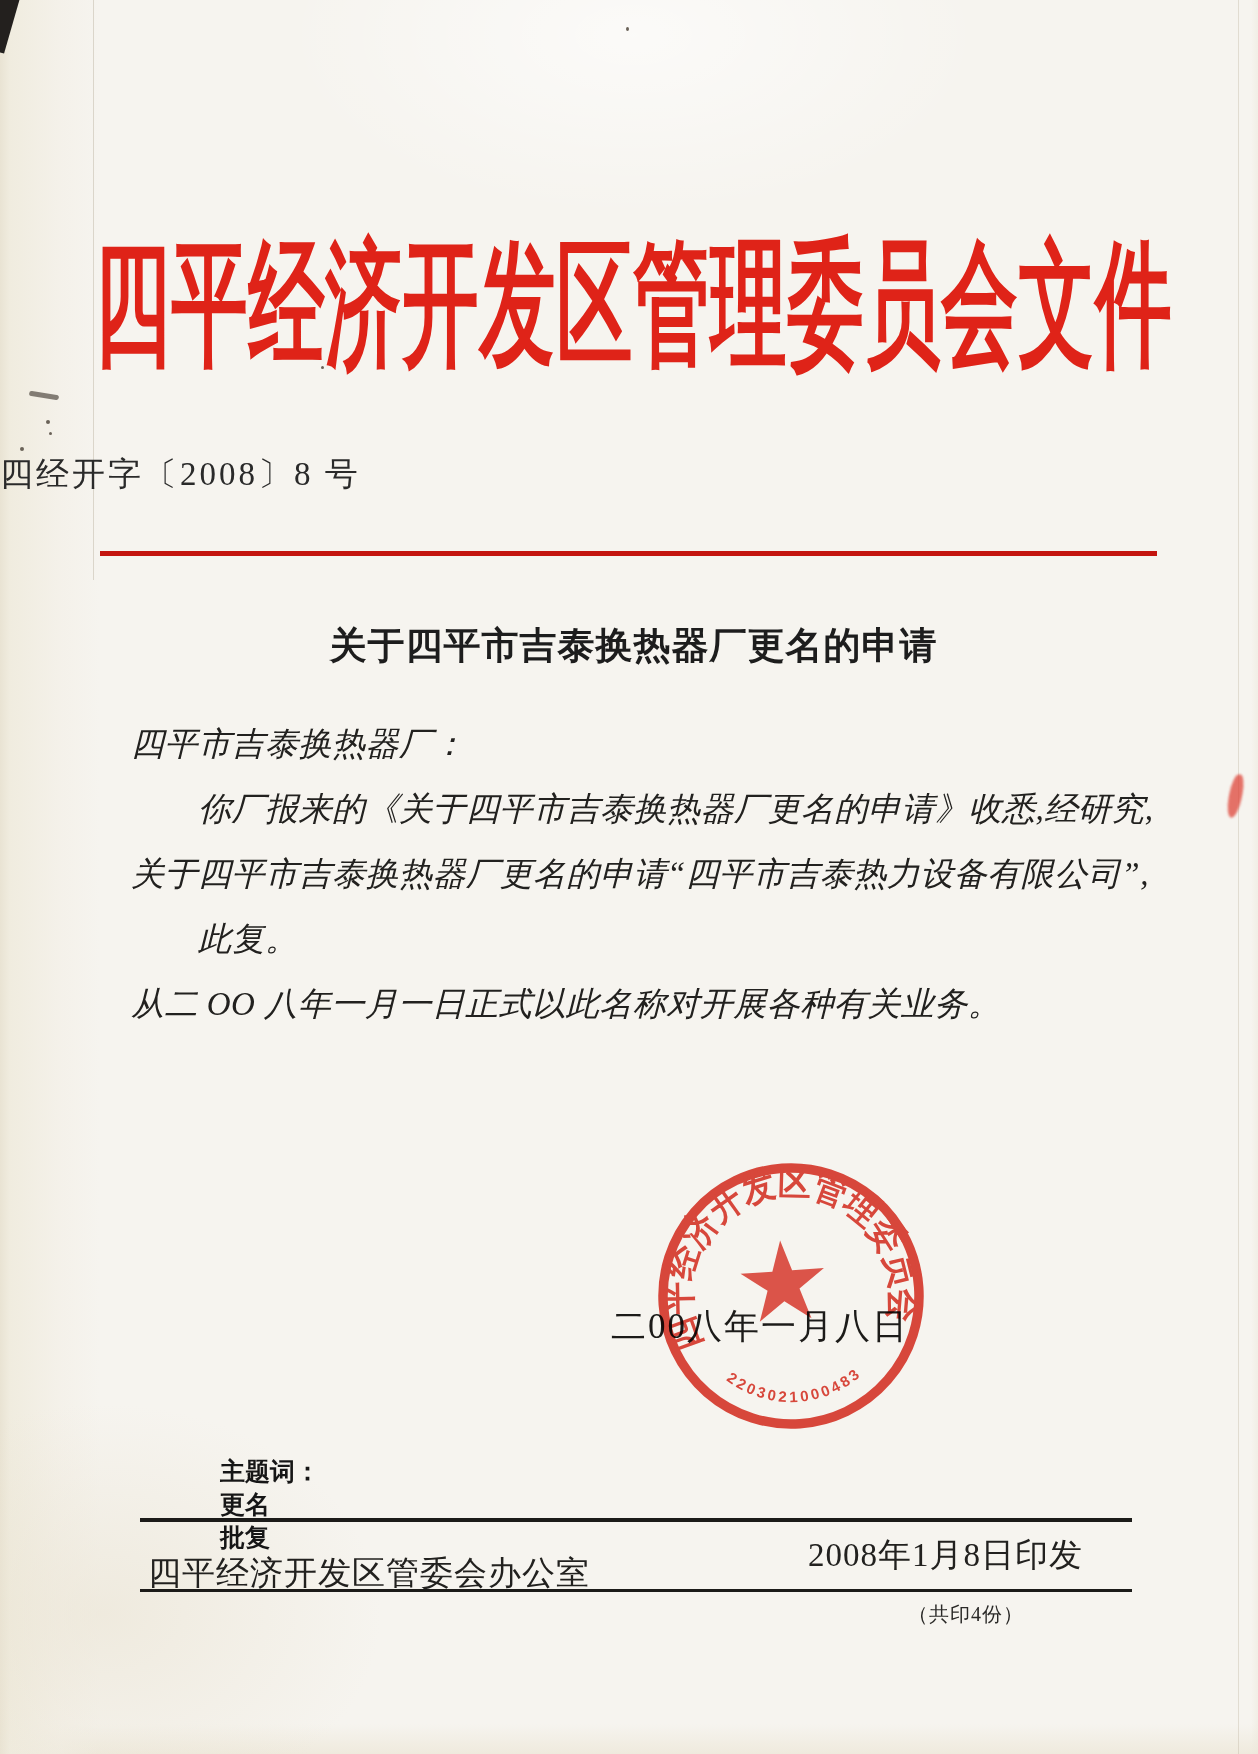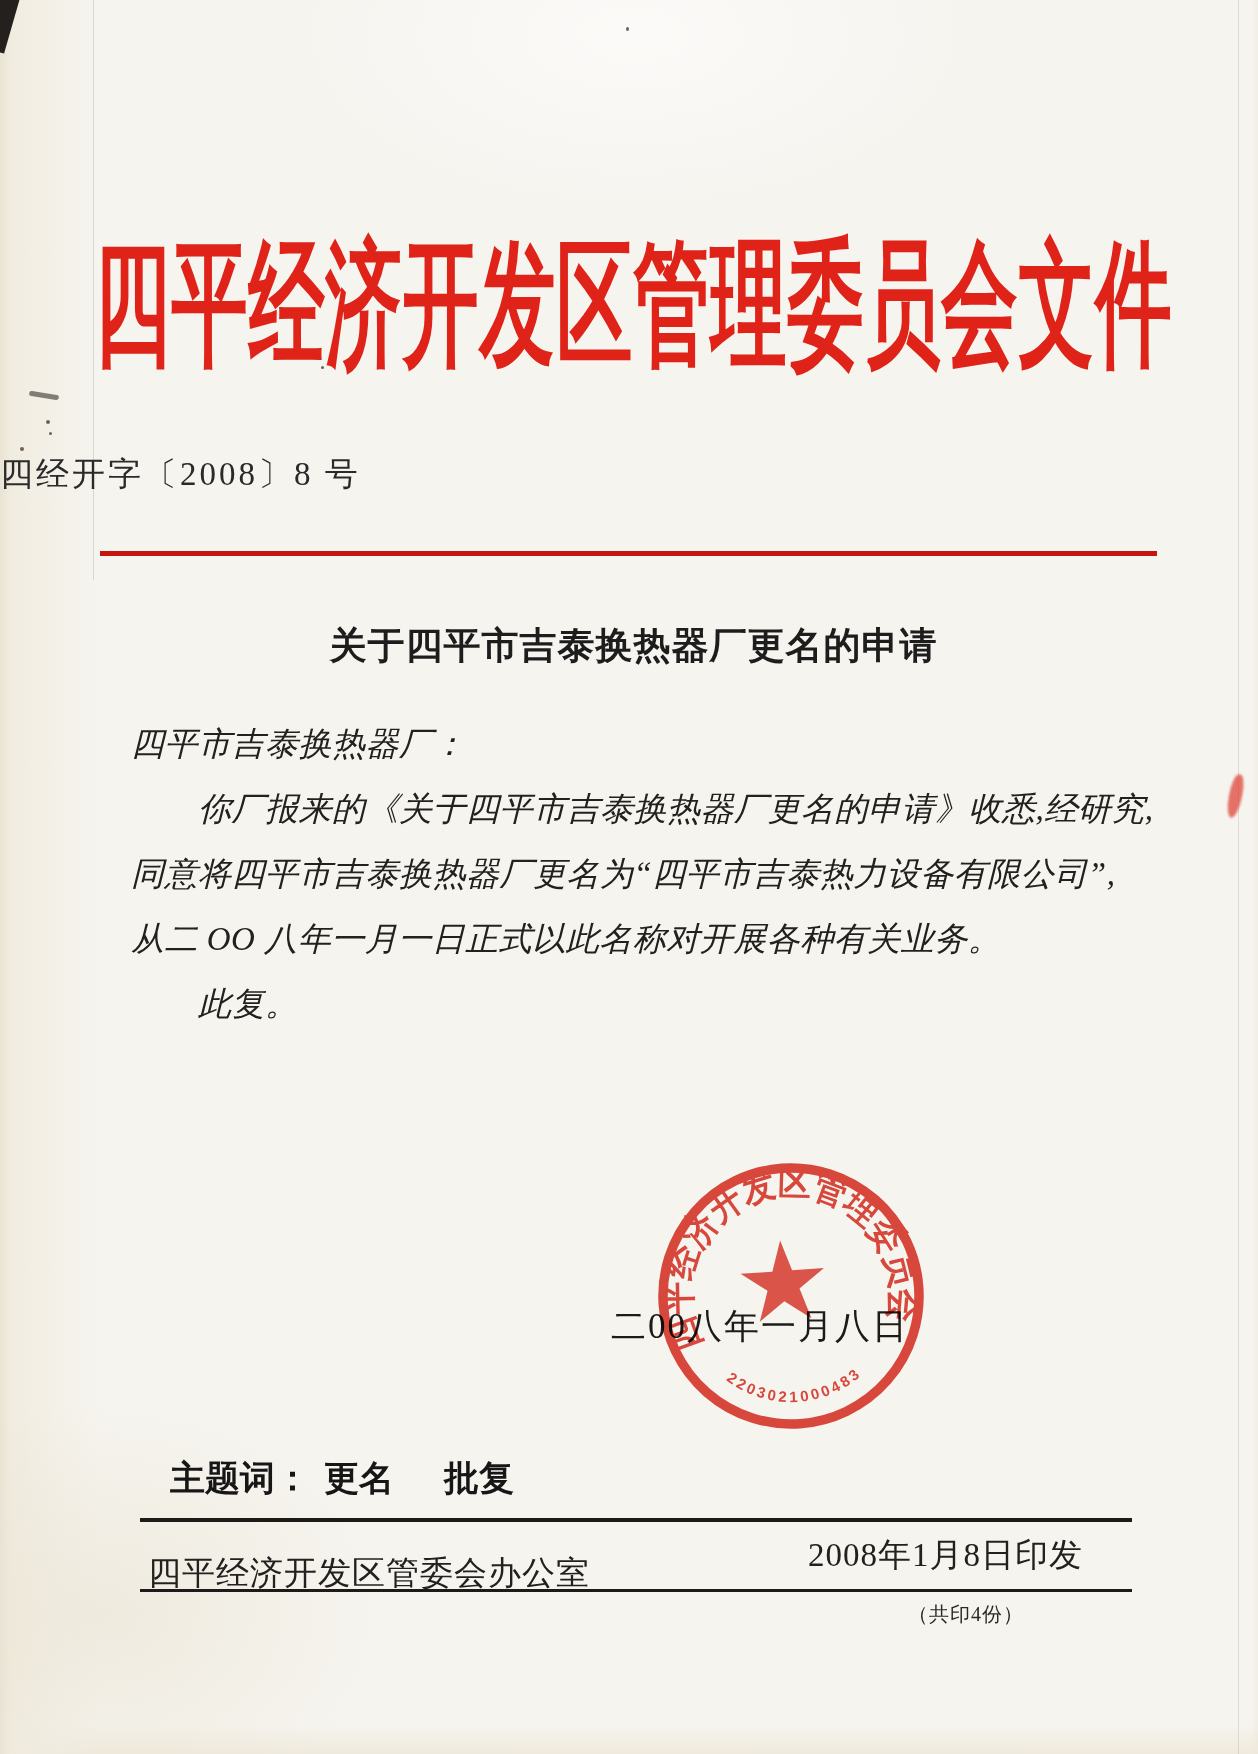--- a/index.html
+++ b/index.html
@@ -62,21 +62,21 @@
   }
   .stamp{position:absolute;top:1158px;left:653px;width:276px;height:276px;z-index:2;mix-blend-mode:multiply;opacity:.92;filter:blur(.3px);}
   .stamp .ring{fill:none;stroke:var(--stamp-red,#dd3a2e);stroke-width:9.5px;}
   .stamp .ring-text{fill:var(--stamp-red,#dd3a2e);font-family:"Liberation Serif","DejaVu Serif",serif;font-weight:bold;font-size:38px;}
   .stamp .serial{fill:var(--stamp-red,#dd3a2e);font-family:"Liberation Sans","DejaVu Sans",sans-serif;font-weight:bold;font-size:15px;letter-spacing:3px;}
   .stamp .star{fill:var(--stamp-red,#dd3a2e);opacity:.92;}
   
   .subject-row{
     position:absolute;top:1455px;left:170px;display:flex;align-items:baseline;
     font-family:"Liberation Sans","DejaVu Sans",sans-serif;font-weight:bold;
-    font-size:35px;color:#161616;
+    font-size:25px;color:#161616;flex-direction:column;
   }
   .subject-row .kw1{margin-left:14px;}
   .subject-row .kw2{margin-left:50px;}
   .footer-rule{position:absolute;left:140px;width:992px;height:4px;background:#1c1b19;}
   .footer-rule.top{top:1518px;}
   .footer-rule.bottom{top:1589px;height:3px;}
   .footer-office{position:absolute;top:1551px;left:148px;font-size:33px;letter-spacing:1px;color:#22211f;white-space:nowrap;}
   .footer-printdate{position:absolute;top:1533px;left:808px;font-size:33px;letter-spacing:1px;color:#22211f;white-space:nowrap;}
   .copies-note{position:absolute;top:1601px;left:908px;font-size:20px;letter-spacing:1px;color:#2a2927;white-space:nowrap;}
 </style>
@@ -98,23 +98,23 @@
 
   <h1 class="issuer-title">四平经济开发区管理委员会文件</h1>
   <div class="doc-number">四经开字〔2008〕8 号</div>
   <div class="red-rule"></div>
 
   <h2 class="doc-title">关于四平市吉泰换热器厂更名的申请</h2>
 
   <div class="body-block">
     <div class="body-line">四平市吉泰换热器厂：</div>
     <div class="body-line indent">你厂报来的《关于四平市吉泰换热器厂更名的申请》收悉,经研究,</div>
-    <div class="body-line">同意将四平市吉泰换热器厂更名为“四平市吉泰热力设备有限公司”,</div>
+    <div class="body-line">关于四平市吉泰换热器厂更名的申请“四平市吉泰热力设备有限公司”,</div>
+    <div class="body-line indent">此复。</div>
     <div class="body-line">从二 OO 八年一月一日正式以此名称对开展各种有关业务。</div>
-    <div class="body-line indent">此复。</div>
   </div>
 
   <div class="sign-date">二00八年一月八日</div>
 
   <svg class="stamp" viewBox="0 0 276 276" xmlns="http://www.w3.org/2000/svg">
     <g transform="rotate(-4 138 138)">
       <circle class="ring" cx="138" cy="138" r="128"></circle>
       <path id="ringPath" d="M 46.5 180.7 A 101 101 0 1 1 229.5 180.7" fill="none"></path>
       <path id="serialPath" d="M 63 213 A 106 106 0 0 0 213 213" fill="none"></path>
       <text class="ring-text">

